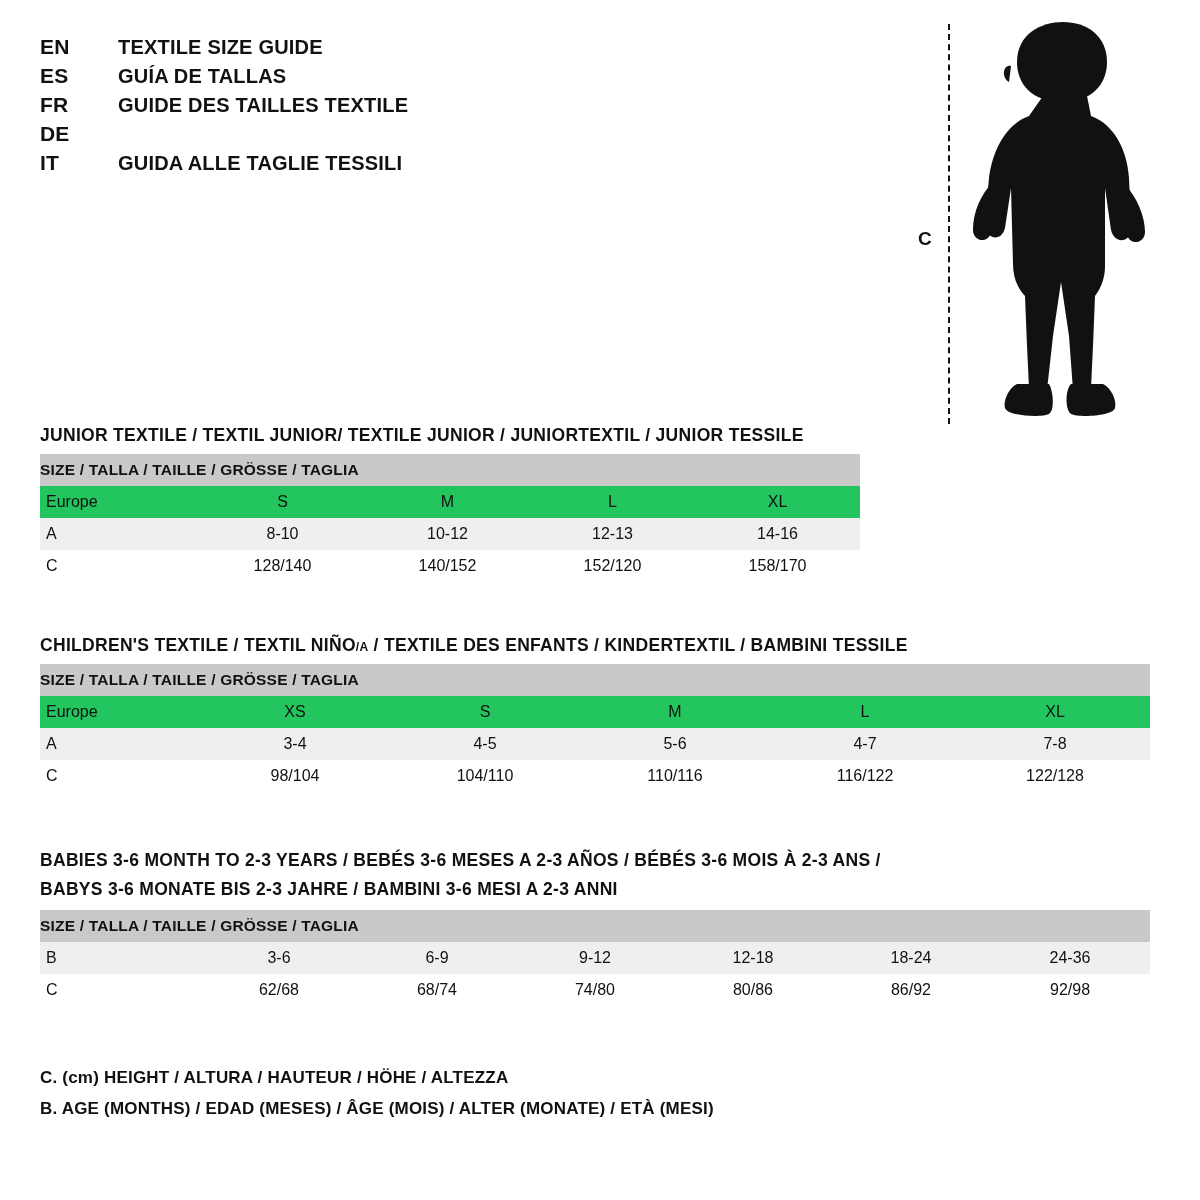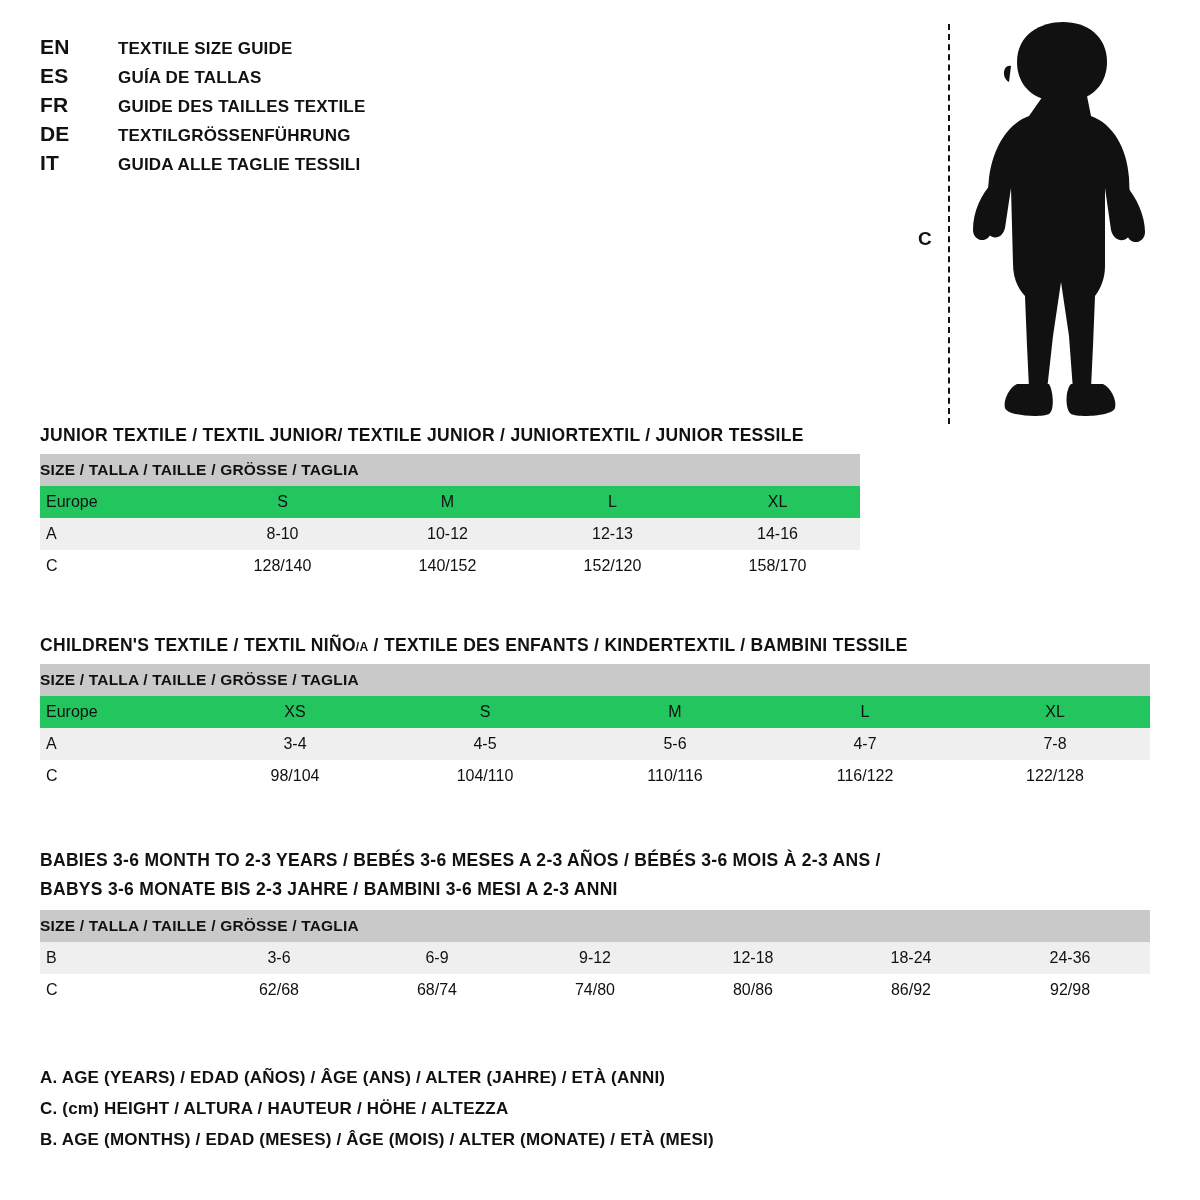--- a/index.html
+++ b/index.html
@@ -28,21 +28,21 @@
     align-items: flex-end;
     height: 29px;
   }
   .lang-code {
     width: 78px;
     font-size: 21px;
     font-weight: 700;
     letter-spacing: 0.2px;
   }
   .lang-text {
-    font-size: 17px;
+    font-size: 20px;
     font-weight: 700;
     letter-spacing: 0.2px;
   }
 
   
   .figure-area {
     position: absolute;
     top: 10px;
     left: 900px;
     width: 260px;
@@ -145,21 +145,20 @@
   <div class="lang-row">
     <div class="lang-code">ES</div>
     <div class="lang-text">GUÍA DE TALLAS</div>
   </div>
   <div class="lang-row">
     <div class="lang-code">FR</div>
     <div class="lang-text">GUIDE DES TAILLES TEXTILE</div>
   </div>
   <div class="lang-row">
     <div class="lang-code">DE</div>
-    <div class="lang-text">TEXTILGRÖSSENFÜHRUNG</div>
   </div>
   <div class="lang-row">
     <div class="lang-code">IT</div>
     <div class="lang-text">GUIDA ALLE TAGLIE TESSILI</div>
   </div>
 </div>
 
 <div class="figure-area">
   <div class="figure-c-label">C</div>
   <div class="dashed-line"></div>
@@ -300,16 +299,15 @@
         <td class="cell-val">74/80</td>
         <td class="cell-val">80/86</td>
         <td class="cell-val">86/92</td>
         <td class="cell-val">92/98</td>
       </tr>
     </tbody>
   </table>
 </div>
 
 <div class="legend">
-  <div class="legend-line">A. AGE (YEARS) / EDAD (AÑOS) / ÂGE (ANS) / ALTER (JAHRE) / ETÀ (ANNI)</div>
   <div class="legend-line">C. (cm) HEIGHT / ALTURA / HAUTEUR / HÖHE / ALTEZZA</div>
   <div class="legend-line">B. AGE (MONTHS) / EDAD (MESES) / ÂGE (MOIS) / ALTER (MONATE) / ETÀ (MESI)</div>
 </div>
 
 </body></html>

